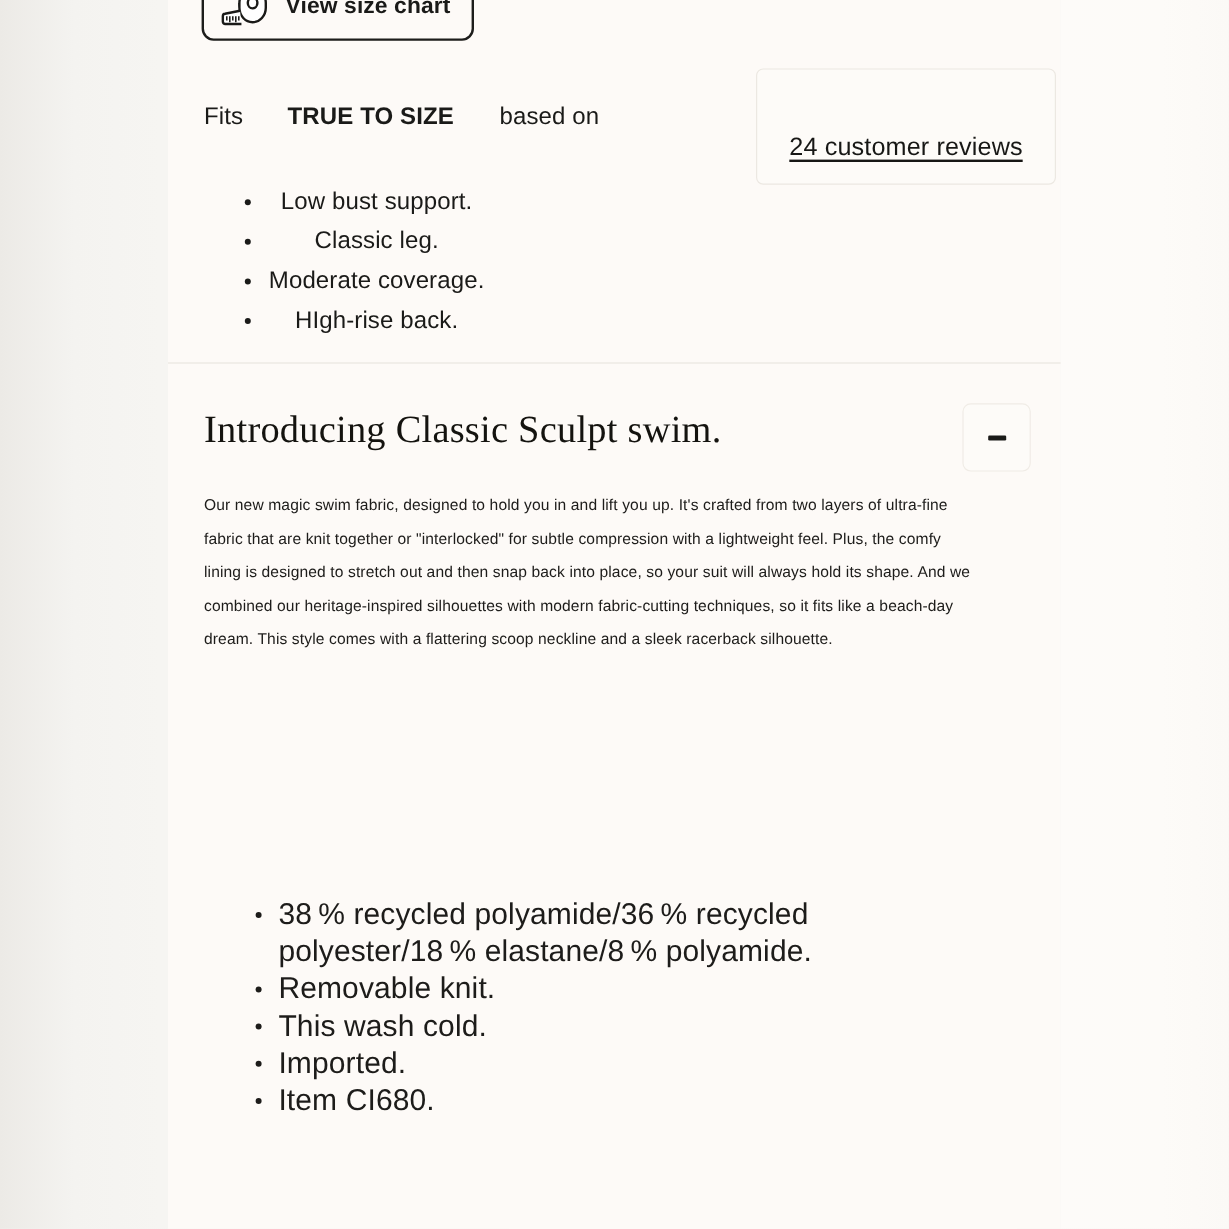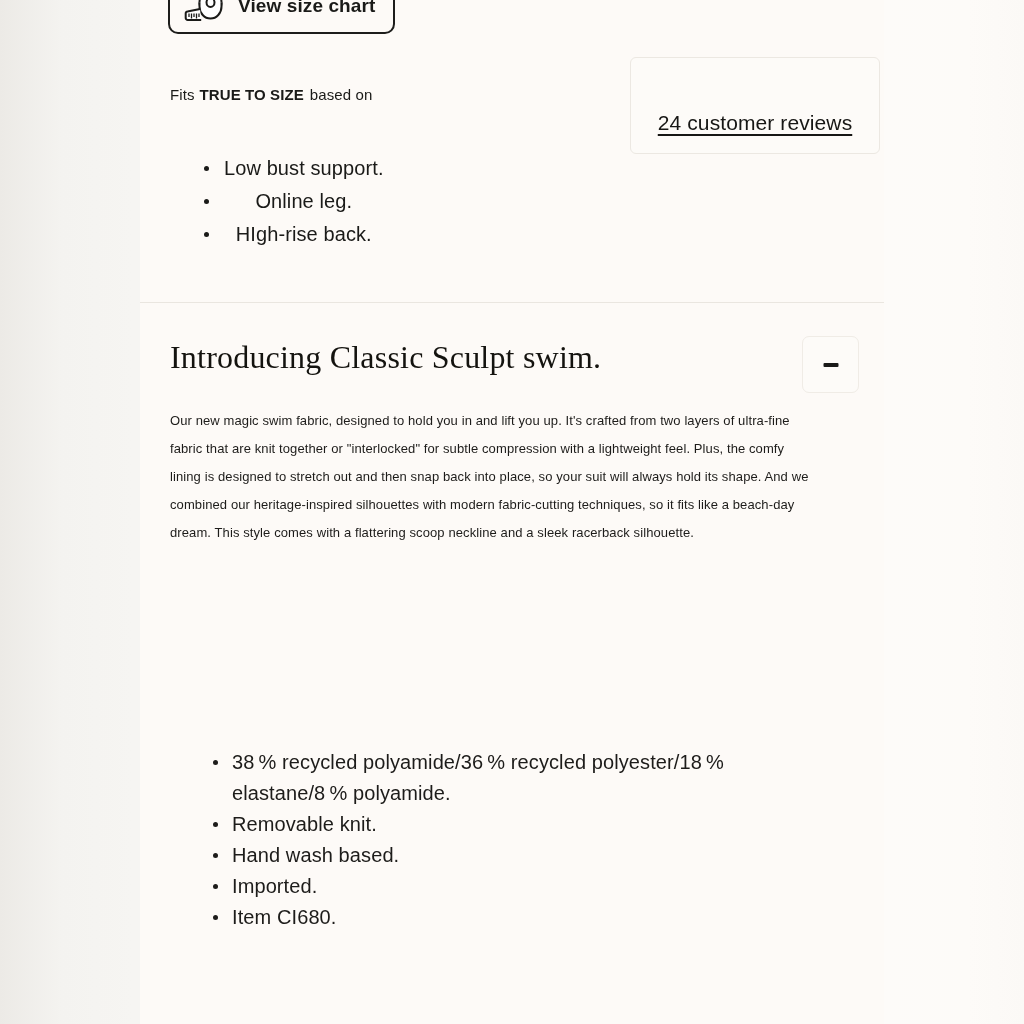--- a/index.html
+++ b/index.html
@@ -82,24 +82,25 @@
     height: 34px;
     flex: 0 0 auto;
   }
 
   .fit-line {
     position: absolute;
     left: 30px;
     top: 86px;
     display: flex;
     align-items: center;
-    font-size: 15px;
+    font-size: 20px;
     color: #1a1a18;
     letter-spacing: .1px;
     white-space: nowrap;
+    gap: 32px;
   }
   .fit-line .strong { font-weight: 700; padding: 0 6px 0 5px; }
 
   .reviews-box {
     position: absolute;
     left: 490px;
     top: 57px;
     width: 250px;
     height: 97px;
     box-sizing: border-box;
@@ -219,21 +220,21 @@
     position: absolute;
     left: 70px;
     top: 444px;
     margin: 0;
     padding: 0;
     width: 580px;
     list-style: none;
   }
   ul.spec-list li {
     position: relative;
-    font-size: 20px;
+    font-size: 25px;
     line-height: 31px;
     color: #1d1c1a;
     padding-left: 22px;
     margin-bottom: 0;
     letter-spacing: .1px;
   }
   ul.spec-list li::before {
     content: "";
     position: absolute;
     left: 3px;
@@ -287,41 +288,42 @@
         <span class="strong">TRUE TO SIZE</span>
         <span>based on</span>
       </div>
 
       <div class="reviews-box">
         <span class="reviews-link">24 customer reviews</span>
       </div>
 
       <ul class="fit-list">
         <li>Low bust support.</li>
-        <li>Online leg.</li>
+        <li>Classic leg.</li>
+        <li>Moderate coverage.</li>
         <li>HIgh-rise back.</li>
       </ul>
     </div>
 
     <div class="divider"></div>
 
     <div class="detail-section">
 
       <h2 class="detail-heading">Introducing Classic Sculpt swim.</h2>
 
       <div class="collapse-btn">
         <span class="minus"></span>
       </div>
 
       <p class="detail-body">Our new magic swim fabric, designed to hold you in and lift you up. It's crafted from two layers of ultra-fine fabric that are knit together or "interlocked" for subtle compression with a lightweight feel. Plus, the comfy lining is designed to stretch out and then snap back into place, so your suit will always hold its shape. And we combined our heritage-inspired silhouettes with modern fabric-cutting techniques, so it fits like a beach-day dream. This style comes with a flattering scoop neckline and a sleek racerback silhouette.</p>
 
       <ul class="spec-list">
         <li>38 % recycled polyamide/36 % recycled polyester/18 % elastane/8 % polyamide.</li>
         <li>Removable knit.</li>
-        <li>Hand wash based.</li>
+        <li>This wash cold.</li>
         <li>Imported.</li>
         <li>Item CI680.</li>
       </ul>
     </div>
   </div>
 
   <div class="panel-right-fade"></div>
 
   <div class="scrollbar-track">
     

